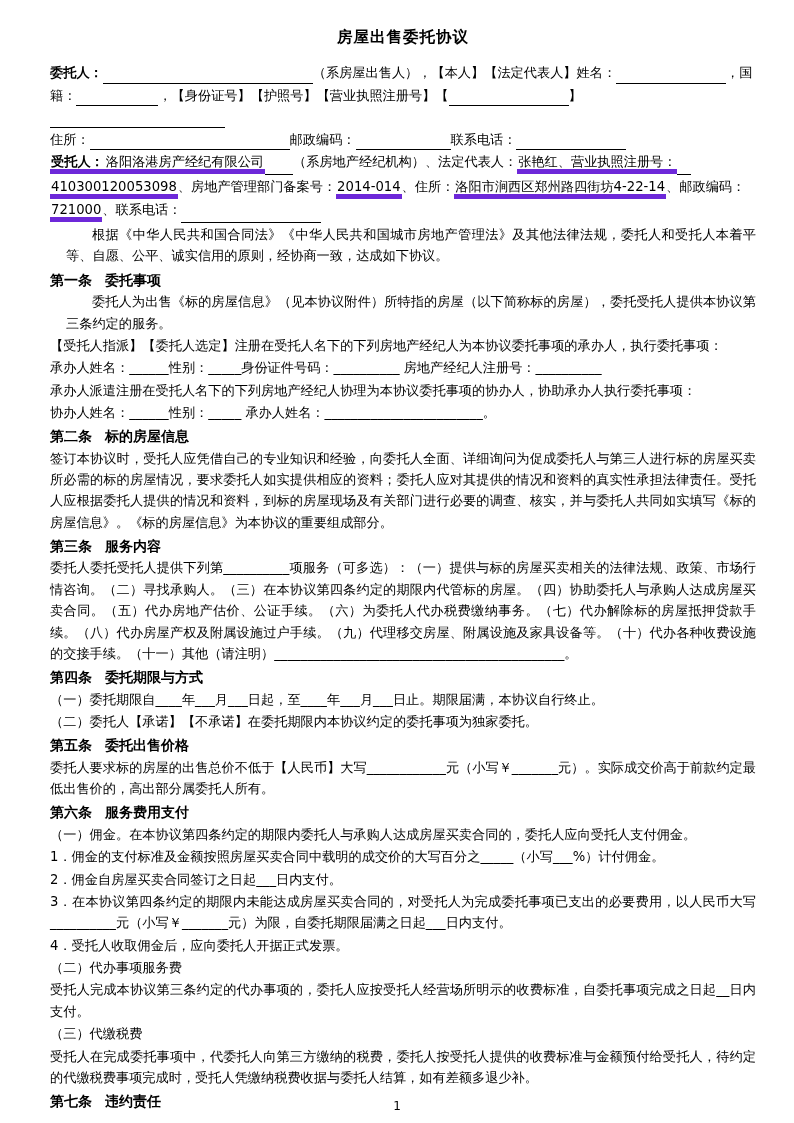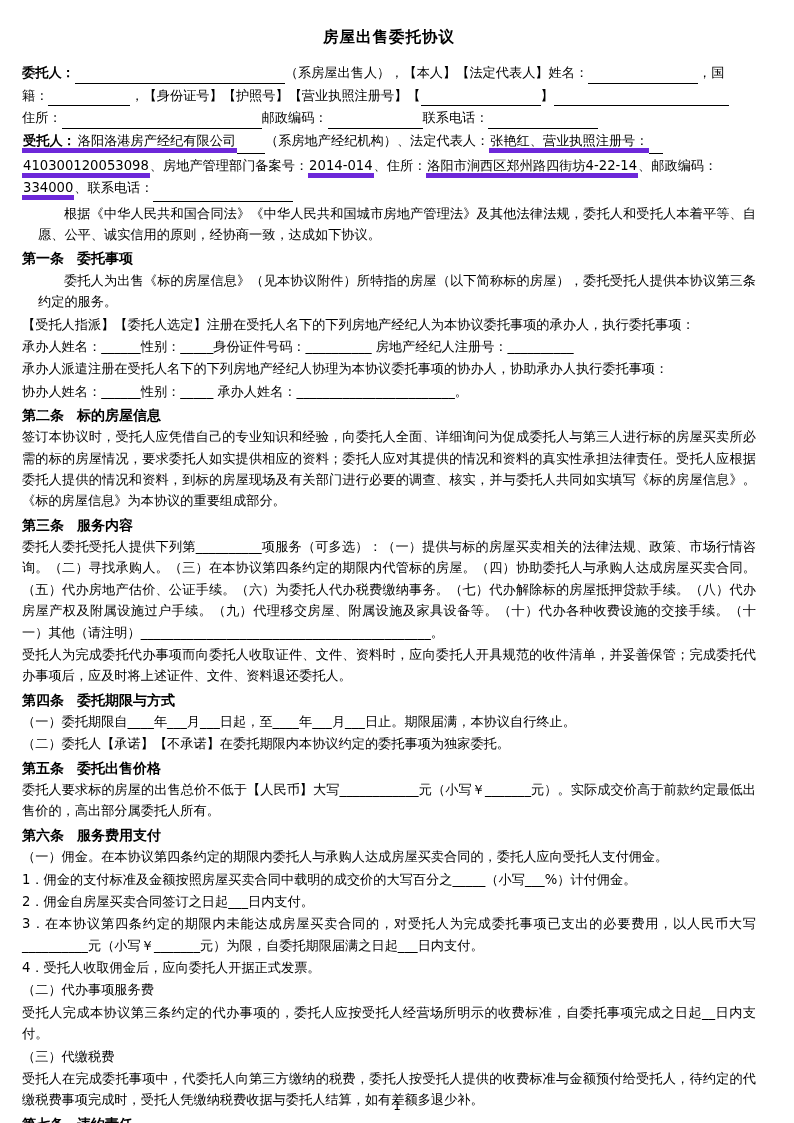--- a/index.html
+++ b/index.html
@@ -13,21 +13,21 @@
     font-family: "DejaVu Sans", "Liberation Sans", sans-serif;
     color: #000000;
     font-size: 13px;
     line-height: 1.45;
   }
   .page {
     position: relative;
     width: 794px;
     height: 1123px;
     box-sizing: border-box;
-    padding: 22px 38px 10px 22px;
+    padding: 22px 38px 10px 50px;
   }
   .doc-title {
     text-align: center;
     font-weight: bold;
     font-size: 15.5px;
     letter-spacing: 1px;
     margin: 4px 0 14px 0;
   }
   .para {
     margin: 0 0 1px 0;
@@ -92,21 +92,21 @@
       <span>住所：</span><span class="u" style="width:200px"></span><span>邮政编码：</span><span class="u" style="width:95px"></span><span>联系电话：</span><span class="u" style="width:110px"></span>
     </div>
 
     <div class="underline-row">
       <b class="bold ul-text">受托人：</b><span class="ul-text">洛阳洛港房产经纪有限公司</span><span class="u" style="width:28px"></span><span>（系房地产经纪机构）、法定代表人：</span><span class="ul-text">张艳红、营业执照注册号：</span><span class="u" style="width:14px"></span>
     </div>
     <div class="underline-row">
       <span class="ul-text">410300120053098</span><span>、房地产管理部门备案号：</span><span class="ul-text">2014-014</span><span>、住所：</span><span class="ul-text">洛阳市涧西区郑州路四街坊4-22-14</span><span>、邮政编码：</span>
     </div>
     <div class="underline-row">
-      <span class="ul-text">334000</span><span>、联系电话：</span><span class="u" style="width:140px"></span>
+      <span class="ul-text">721000</span><span>、联系电话：</span><span class="u" style="width:140px"></span>
     </div>
   </div>
 
   <div class="para indent">根据《中华人民共和国合同法》《中华人民共和国城市房地产管理法》及其他法律法规，委托人和受托人本着平等、自愿、公平、诚实信用的原则，经协商一致，达成如下协议。</div>
 
   <div class="sec-head">
     <span>第一条</span><span class="gap"></span><span>委托事项</span>
   </div>
   <div class="para indent">委托人为出售《标的房屋信息》（见本协议附件）所特指的房屋（以下简称标的房屋），委托受托人提供本协议第三条约定的服务。</div>
   <div class="para">【受托人指派】【委托人选定】注册在受托人名下的下列房地产经纪人为本协议委托事项的承办人，执行委托事项：</div>
@@ -116,21 +116,20 @@
 
   <div class="sec-head">
     <span>第二条</span><span class="gap"></span><span>标的房屋信息</span>
   </div>
   <div class="para">签订本协议时，受托人应凭借自己的专业知识和经验，向委托人全面、详细询问为促成委托人与第三人进行标的房屋买卖所必需的标的房屋情况，要求委托人如实提供相应的资料；委托人应对其提供的情况和资料的真实性承担法律责任。受托人应根据委托人提供的情况和资料，到标的房屋现场及有关部门进行必要的调查、核实，并与委托人共同如实填写《标的房屋信息》。《标的房屋信息》为本协议的重要组成部分。</div>
 
   <div class="sec-head">
     <span>第三条</span><span class="gap"></span><span>服务内容</span>
   </div>
   <div class="para">委托人委托受托人提供下列第__________项服务（可多选）：（一）提供与标的房屋买卖相关的法律法规、政策、市场行情咨询。（二）寻找承购人。（三）在本协议第四条约定的期限内代管标的房屋。（四）协助委托人与承购人达成房屋买卖合同。（五）代办房地产估价、公证手续。（六）为委托人代办税费缴纳事务。（七）代办解除标的房屋抵押贷款手续。（八）代办房屋产权及附属设施过户手续。（九）代理移交房屋、附属设施及家具设备等。（十）代办各种收费设施的交接手续。（十一）其他（请注明）____________________________________________。</div>
-  <div class="para">受托人为完成委托代办事项而向委托人收取证件、文件、资料时，应向委托人开具规范的收件清单，并妥善保管；完成委托代办事项后，应及时将上述证件、文件、资料退还委托人。</div>
 
   <div class="sec-head">
     <span>第四条</span><span class="gap"></span><span>委托期限与方式</span>
   </div>
   <div class="para">（一）委托期限自____年___月___日起，至____年___月___日止。期限届满，本协议自行终止。</div>
   <div class="para">（二）委托人【承诺】【不承诺】在委托期限内本协议约定的委托事项为独家委托。</div>
 
   <div class="sec-head">
     <span>第五条</span><span class="gap"></span><span>委托出售价格</span>
   </div>

